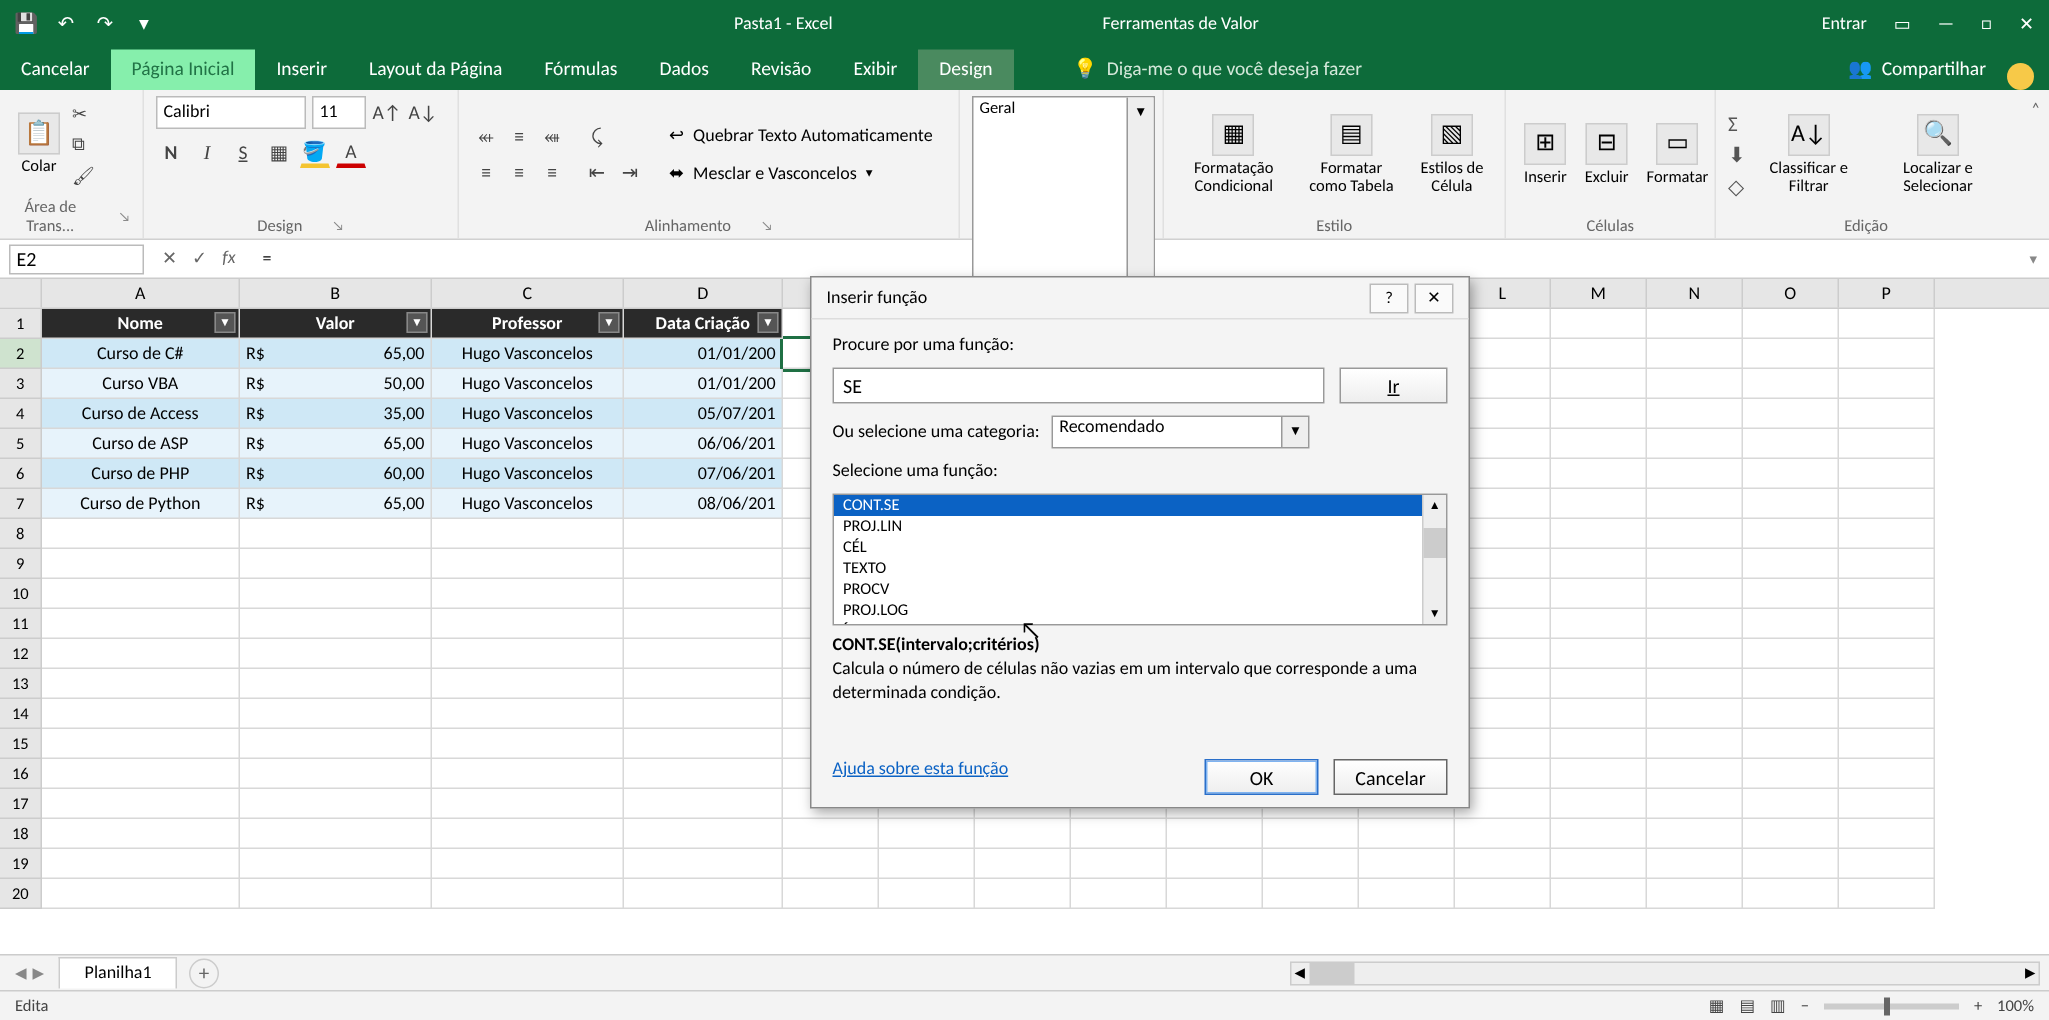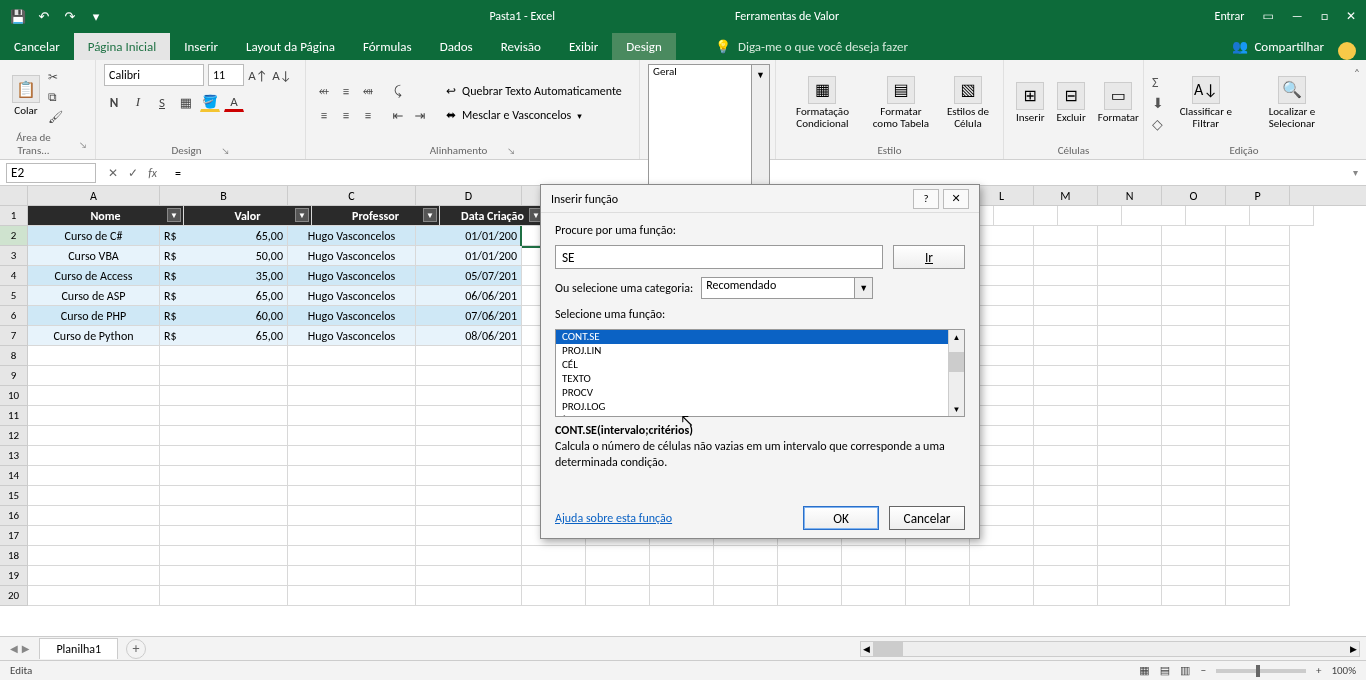--- a/index.html
+++ b/index.html
@@ -8,21 +8,21 @@
 
 .titlebar { height: 32px; background: #0d6b3a; display: flex; align-items: center; color: #fff; font-size: 12px; }
 .qat { display: flex; gap: 10px; padding: 0 10px; align-items: center; }
 .qat span { width: 16px; height: 16px; display: inline-flex; align-items: center; justify-content: center; font-size: 13px; }
 .titlecenter { flex: 1; text-align: center; display: flex; justify-content: center; gap: 180px; }
 .titleright { display: flex; gap: 18px; padding-right: 10px; align-items: center; }
 
 
 .ribbontabs { height: 28px; background: #0d6b3a; display: flex; align-items: flex-end; color: #fff; font-size: 13px; }
 .tab { padding: 6px 14px; cursor: pointer; }
-.tab.active { background: #e5e5e5; color: #217346; text-align: center; }
+.tab.active { background: #86efac; color: #217346; text-align: center; }
 .tab.context { background: #4a8a5f; }
 .tellme { margin-left: 40px; display: flex; align-items: center; gap: 6px; color: #d4e8da; padding-bottom: 6px; }
 .shareicon { margin-left: auto; padding: 6px 14px; display: flex; gap: 6px; align-items: center; }
 .smiley { width: 18px; height: 18px; background: #f7c948; border-radius: 50%; margin-right: 10px; }
 
 
 .ribbon { height: 100px; background: #f3f3f3; border-bottom: 1px solid #d0d0d0; display: flex; font-size: 11px; position: relative; }
 .group { border-right: 1px solid #e0e0e0; padding: 4px 8px 2px 8px; display: flex; flex-direction: column; }
 .groupbody { flex: 1; display: flex; align-items: center; gap: 4px; }
 .grouplabel { text-align: center; color: #666; font-size: 11px; padding-top: 2px; display: flex; justify-content: center; align-items: center; gap: 20px; }
@@ -92,21 +92,21 @@
 .catsel { flex: 0 0 172px; height: 22px; border: 1px solid #999; background: #fff; padding: 0 4px; position: relative; }
 .catsel .ar { position: absolute; right: 0; top: 0; width: 18px; height: 100%; border-left: 1px solid #999; background: #eee; text-align: center; font-size: 9px; line-height: 20px; }
 .funclist { height: 88px; border: 1px solid #999; background: #fff; overflow: hidden; position: relative; }
 .funclist .item { padding: 0 6px; height: 14px; line-height: 14px; font-size: 11px; }
 .funclist .item.sel { background: #0b62c4; color: #fff; }
 .funclist .sb { position: absolute; right: 0; top: 0; width: 16px; height: 100%; background: #eee; border-left: 1px solid #ccc; }
 .funclist .sb .a { height: 14px; text-align: center; font-size: 8px; line-height: 14px; }
 .funclist .sb .t { height: 20px; background: #ccc; margin-top: 8px; }
 .funcsig { font-weight: bold; margin-top: 6px; }
 .funcdesc { margin-top: 2px; line-height: 1.3; margin-bottom: 30px; }
-.dlgfoot { display: flex; align-items: center; padding-top: 6px; }
+.dlgfoot { display: flex; padding-top: 6px; }
 .helplink { color: #0b62c4; text-decoration: underline; }
 .dlgbtn { width: 76px; height: 24px; border: 1px solid #666; background: linear-gradient(#fff,#eee); margin-left: 10px; }
 .dlgbtn.primary { border: 1px solid #2a6fc9; box-shadow: 0 0 0 1px #7fb3f0 inset; }
 
 .cursor { position: absolute; left: 680px; top: 411px; font-size: 16px; color: #000; pointer-events: none; }
 </style>
 </head>
 <body>
 
 <div class="titlebar">
@@ -347,21 +347,21 @@
       <div class="ch" style="width: 64px;">N</div>
       <div class="ch" style="width: 64px;">O</div>
       <div class="ch" style="width: 64px;">P</div>
     </div>
 </div>
 
 <div class="gridarea">
   <div class="gridrows" id="gridrows">
       <div class="row">
         <div class="rh">1</div>
-        <div class="cell thead" style="width: 156px;">Nome<div class="dd">▼</div></div>
+        <div class="cell thead" style="width: 132px;">Nome<div class="dd">▼</div></div>
         <div class="cell thead" style="width: 128px;">Valor<div class="dd">▼</div></div>
         <div class="cell thead" style="width: 128px;">Professor<div class="dd">▼</div></div>
         <div class="cell thead" style="width: 106px;">Data Criação<div class="dd">▼</div></div>
         <div class="cell" style="width: 64px;"></div>
         <div class="cell" style="width: 64px;"></div>
         <div class="cell" style="width: 64px;"></div>
         <div class="cell" style="width: 64px;"></div>
         <div class="cell" style="width: 64px;"></div>
         <div class="cell" style="width: 64px;"></div>
         <div class="cell" style="width: 64px;"></div>

